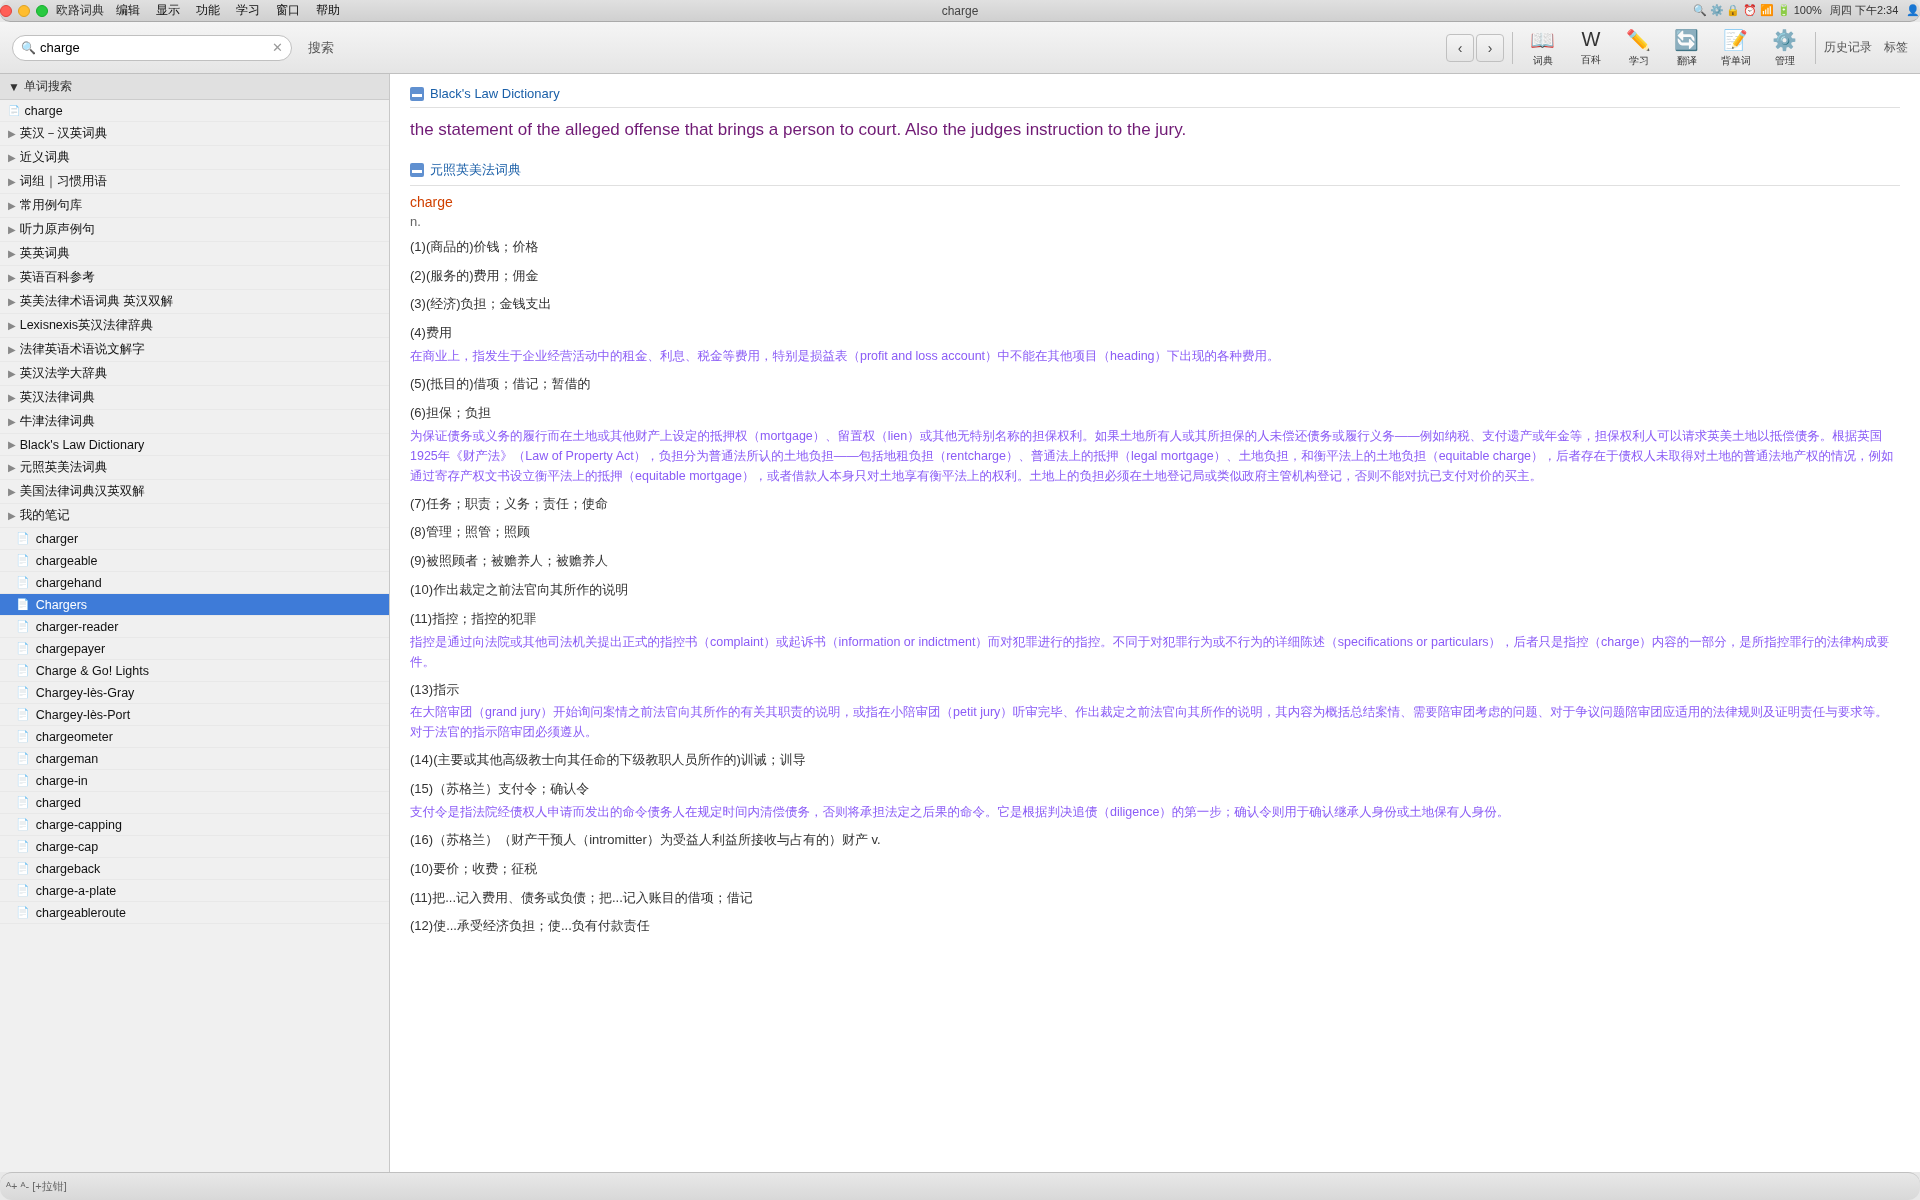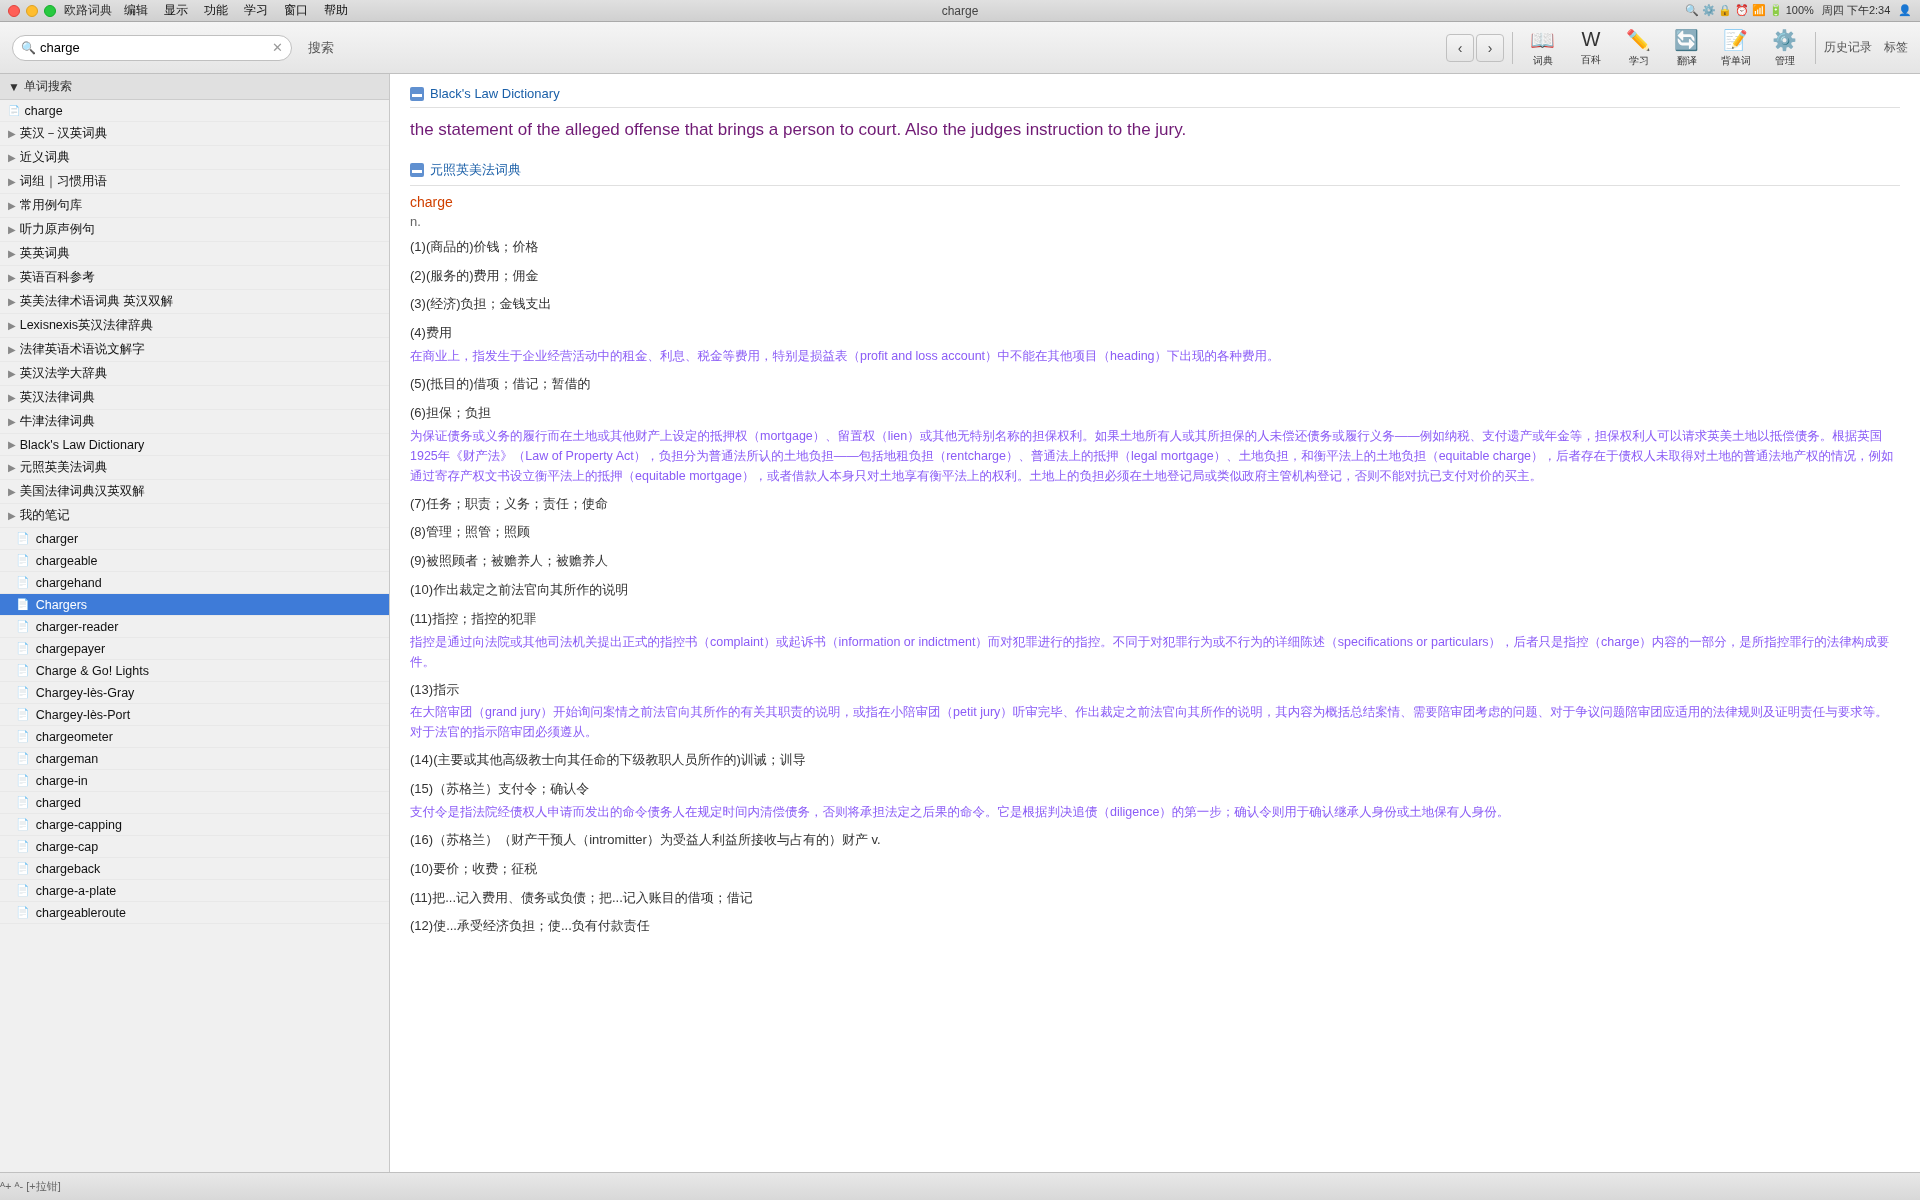--- a/index.html
+++ b/index.html
@@ -4,23 +4,24 @@
   <style>
     * { margin: 0; padding: 0; box-sizing: border-box; }
     body { font-family: -apple-system, "PingFang SC", "Hiragino Sans GB", sans-serif; background: #e8e8e8; width: 1920px; height: 1200px; overflow: hidden; font-size: 13px; }
     
     
     .titlebar {
       height: 22px;
       background: linear-gradient(to bottom, #e0e0e0, #d0d0d0);
       display: flex;
       align-items: center;
-      padding: 0 8px;
+      padding: 0 0;
       border-bottom: 1px solid #aaa;
       position: relative;
+      border-radius: 10px;
     }
     .titlebar-left { display: flex; align-items: center; gap: 6px; }
     .traffic-light { width: 12px; height: 12px; border-radius: 50%; cursor: pointer; }
     .traffic-red { background: #ff5f57; border: 1px solid #e0443e; }
     .traffic-yellow { background: #ffbd2e; border: 1px solid #dea123; }
     .traffic-green { background: #28c940; border: 1px solid #14ae2c; }
     .titlebar-app { display: flex; align-items: center; gap: 12px; margin-left: 8px; font-size: 12px; color: #333; }
     .titlebar-menu { display: flex; gap: 16px; }
     .titlebar-menu span { cursor: pointer; color: #111; font-size: 12px; }
     .titlebar-center { position: absolute; left: 50%; transform: translateX(-50%); font-size: 12px; color: #444; }
@@ -137,24 +138,25 @@
     .def-text { color: #333; font-size: 13px; line-height: 1.6; }
     .def-note { color: #8b5cf6; font-size: 12.5px; line-height: 1.6; margin-top: 2px; }
     
     
     .statusbar {
       height: 28px;
       background: linear-gradient(to bottom, #e8e8e8, #d8d8d8);
       border-top: 1px solid #c0c0c0;
       display: flex;
       align-items: center;
-      padding: 0 0;
+      padding: 0 6px;
       font-size: 11px;
       color: #555;
       gap: 16px;
+      border-radius: 12px;
     }
     
     ::-webkit-scrollbar { width: 6px; }
     ::-webkit-scrollbar-track { background: #f0f0f0; }
     ::-webkit-scrollbar-thumb { background: #c0c0c0; border-radius: 3px; }
     
     .toolbar-sep { width: 1px; height: 32px; background: #c0c0c0; margin: 0 4px; }
     
     .heading-blue { color: #2060c0; }
   </style>

